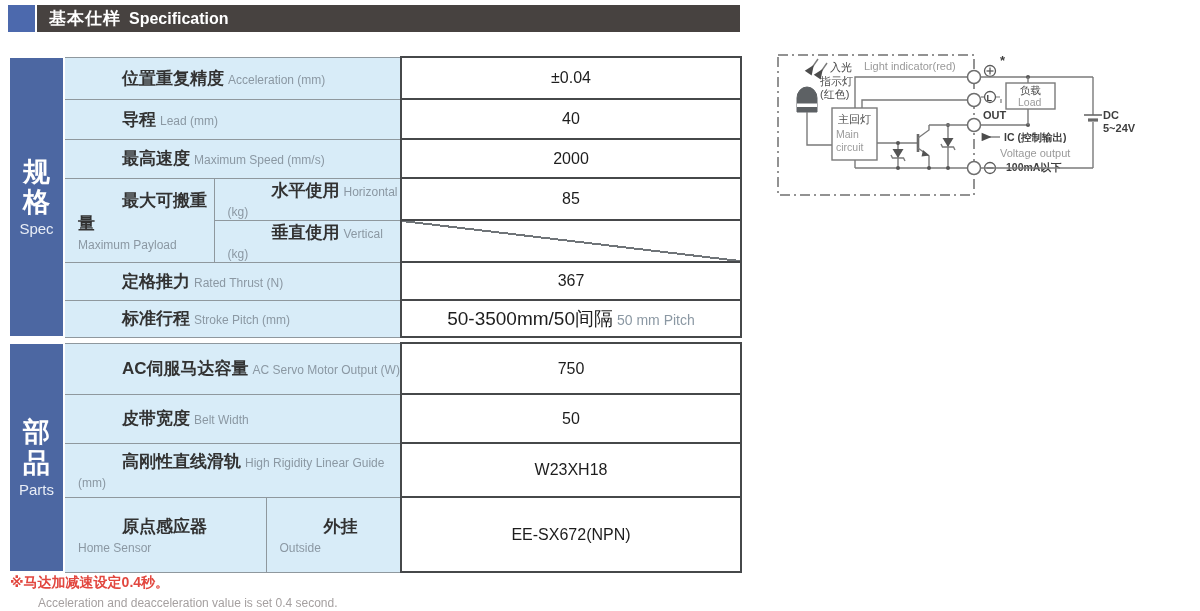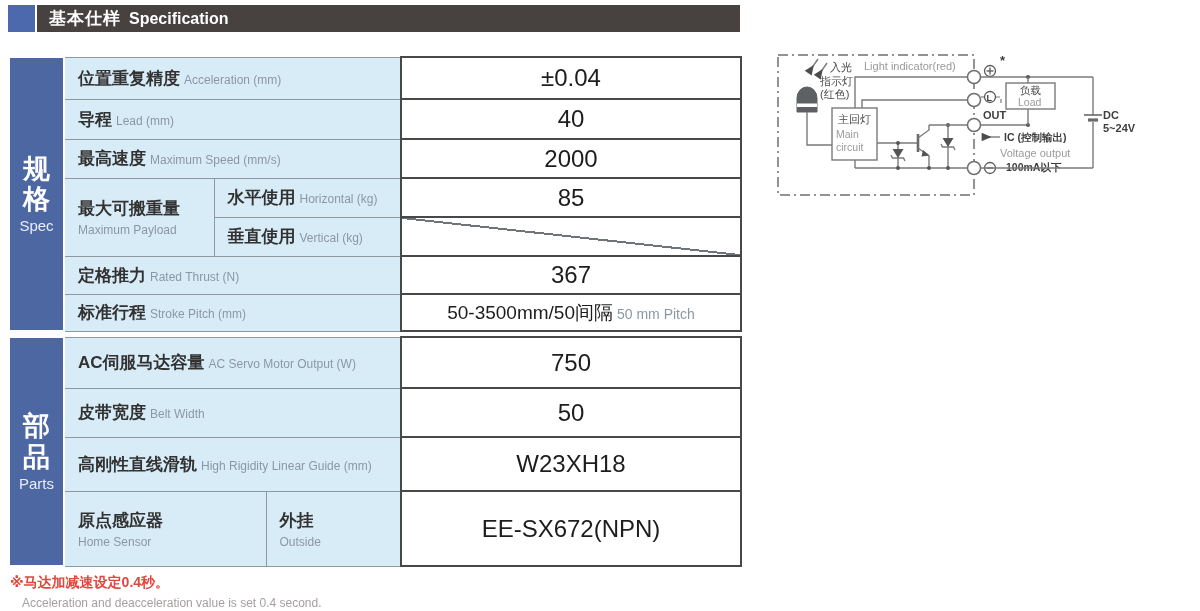--- a/index.html
+++ b/index.html
@@ -20,35 +20,35 @@
 
   
   .tablewrap { position:absolute; left:8px; top:56px; width:732px; }
   table { border-collapse:collapse; table-layout:fixed; width:732px; }
   td { padding:0; vertical-align:middle; }
   td.sec { background:#4c67a2; color:#fff; text-align:center; border:2px solid #fff; }
   .sec-zh { font-size:27px; font-weight:bold; width:29px; margin:0 auto; line-height:1.12; word-break:break-all; letter-spacing:0; }
   .sec-en { font-size:15px; margin-top:3px; color:#e8edf6; }
   td.lbl { background:#d8ecf8; border:1px solid #8f989e; padding-left:13px; }
   td.val { background:#fff; border:2px solid #46484a; text-align:center;
-           font-size:24px; color:#1d1d1d; }
-  .zh { font-size:17px; font-weight:600; color:#323232; }
+           font-size:16px; color:#1d1d1d; }
+  .zh { font-size:17px; font-weight:600; color:#323232;margin-left:44px; }
   .en { font-size:12px; color:#8b98a3; margin-left:4px; }
   .stack .en { display:block; margin-left:0; margin-top:3px; }
   .val-sub { font-size:14px; color:#8b98a3; margin-left:4px; }
   td.diag { background:
       linear-gradient(to top right,
         rgba(0,0,0,0) calc(50% - 1px), #6f7478 calc(50% - 1px),
         #6f7478 calc(50% + 1px), rgba(0,0,0,0) calc(50% + 1px)); }
   .tgap { height:4px; }
 
   
   .footnote { position:absolute; left:10px; top:574px; }
   .fn-zh { color:#e2473f; font-size:14px; font-weight:bold; }
-  .fn-en { color:#a5a0a0; font-size:12px; margin-left:12px; margin-top:4px; }
+  .fn-en { color:#a5a0a0; font-size:12px; margin-left:28px; margin-top:4px; }
 
   
   .diagram { position:absolute; left:772px; top:45px; }
   .dtxt  { fill:#4c4c4c; font-size:11px; font-family:"Liberation Sans",sans-serif; }
   .dtxtb { fill:#3e3e3e; font-size:11px; font-weight:bold; font-family:"Liberation Sans",sans-serif; }
   .dgray { fill:#9a9a9a; font-size:11px; font-family:"Liberation Sans",sans-serif; }
   .wire { stroke:#7a7a7a; stroke-width:1.4; fill:none; }
   .wireD{ stroke:#7a7a7a; stroke-width:1.2; fill:none; stroke-dasharray:4 3; }
   .boxln{ stroke:#7a7a7a; stroke-width:1.4; fill:#fff; }
   .term { stroke:#6e6e6e; stroke-width:1.5; fill:#fff; }

